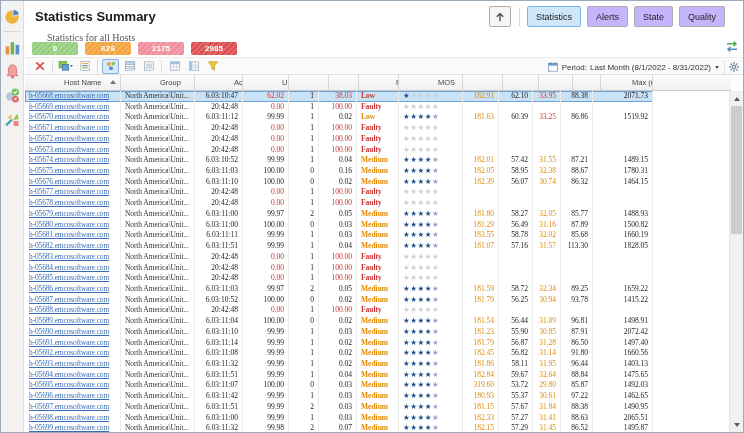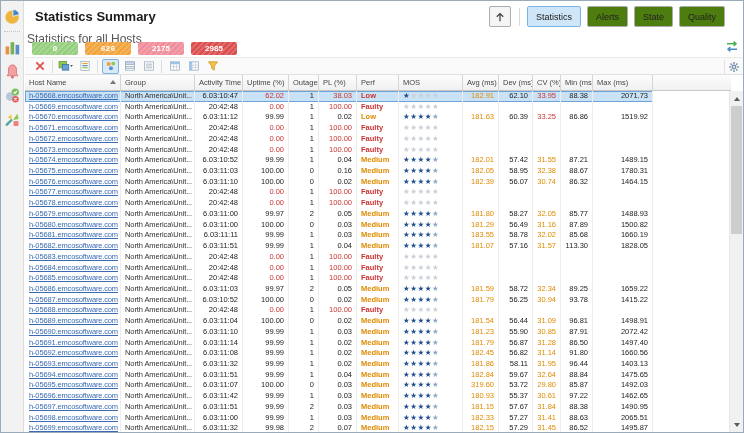--- a/index.html
+++ b/index.html
@@ -16,25 +16,25 @@
   .sb-divider{ height:1px; margin:2px 3px 4px 3px; border-top:1px dotted #C4C4C4; }
   
   .titlebar{ position:absolute; left:24px; top:0; right:12px; height:30px; background:#fff; }
   .title{ position:absolute; left:10px; top:8px; font-size:13px; font-weight:bold; color:#1a1a1a; }
   .topright{ position:absolute; right:6px; top:5px; display:flex; align-items:center;justify-content:space-between; }
   .upbtn{ width:22px; height:21px; background:#F5F5F5; border:1px solid #ACACAC; border-radius:2px; cursor:pointer;
           display:flex; align-items:center; justify-content:center; padding:0; }
   .tsep{ width:1px; height:18px; background:#D8D8D8; margin:0 7px 0 8px; }
   #tabs{ display:flex; gap:6px; }
   .tab{ height:21px; padding:0 8px; font-size:9px; font-family:"Liberation Sans",sans-serif; color:#222;
-        background:#4d7c0f; border:1px solid #ACACAC; border-radius:2px; cursor:pointer; }
+        background:#c4b5fd; border:1px solid #ACACAC; border-radius:2px; cursor:pointer; }
   .tab.active{ background:#CEE6F8; border-color:#7EB4E2; }
   
   .statsrow{ position:absolute; left:24px; top:30px; right:0; height:26px; }
-  .statslabel{ position:absolute; left:2px; top:1px; font-size:12px; color:#555; }
+  .statslabel{ position:absolute; left:22px; top:1px; font-size:10px; color:#555;font-family:Liberation Serif, serif; }
   #badges{ position:absolute; left:7px; top:11px; display:flex; gap:7px; }
   .badge{ width:46px; height:13px; border-radius:2px; color:#fff; font-size:8px; font-weight:bold;
           display:flex; align-items:center; justify-content:center;
           background-image:repeating-linear-gradient(135deg, rgba(255,255,255,.16) 0 2px, rgba(255,255,255,0) 2px 4px); }
   .swapicon{ position:absolute; right:4px; top:8px; width:14px; height:13px; cursor:pointer; }
   
   .toolbar{ position:absolute; left:24px; top:56px; right:0; height:18px; background:#FAFAFA;
             border-top:1px solid #EAEAEA; border-bottom:1px solid #E0E0E0; display:flex; align-items:center; }
   .tbtn{ width:17px; height:15px; margin:0 1px; display:flex; align-items:center; justify-content:center;
          border:1px solid transparent; border-radius:2px; cursor:pointer; }
@@ -45,26 +45,26 @@
            font-size:8px; color:#333; cursor:pointer; }
   .caret{ width:0; height:0; border-left:2.5px solid transparent; border-right:2.5px solid transparent;
           border-top:3px solid #555; margin-left:1px; }
   .gearbox{ position:absolute; right:3px; top:2px; width:16px; height:14px; border-left:1px solid #E2E2E2;
             display:flex; align-items:center; justify-content:center; padding-left:3px; cursor:pointer; }
   
   .grid-cols{ display:grid; grid-template-columns:96px 74px 48px 46px 30px 38px 42px 64px 36px 34px 28px 32px 60px; }
   .thead{ position:absolute; left:24px; top:74px; width:706px; height:16px;
           display:grid; grid-template-columns:96px 74px 48px 46px 30px 38px 42px 64px 36px 34px 28px 32px 60px 1fr;
           background:linear-gradient(#FDFDFD,#F0F0F0); border-bottom:1px solid #C8C8C8; font-size:7.5px; color:#444; }
-  .hcell{ padding:3px 0 0 4px; border-right:1px solid #D5D5D5; position:relative; overflow:hidden; white-space:nowrap; cursor:pointer; }
+  .hcell{ padding:3px 0 0 4px; border-right:1px solid #D5D5D5; position:relative; overflow:hidden; white-space:nowrap; cursor:pointer;margin-left:35px; }
   .hcell.filler{ border-right:none; cursor:default; }
   .sortarrow{ position:absolute; right:4px; top:5px; width:0; height:0;
               border-left:3.5px solid transparent; border-right:3.5px solid transparent; border-bottom:4px solid #777; }
   #rows{ position:absolute; left:24px; top:90px; width:628px; bottom:0; overflow:hidden; }
-  .trow{ height:10.72px; line-height:10.6px; font-size:7.5px; color:#222; cursor:default; }
+  .trow{ height:10.72px; line-height:10.6px; font-size:7.5px; color:#222; cursor:default;font-family:Liberation Serif, serif; }
   .trow.sel{ background:var(--selbg); box-shadow:inset 0 0 0 1px var(--selborder); }
   .tcell{ padding:0 4px 0 4px; border-right:1px solid #EDEDED; overflow:hidden; white-space:nowrap; }
   .num{ text-align:right; }
   .host{ color:var(--link); text-decoration:underline; letter-spacing:-0.15px; cursor:pointer; }
   .grp{ color:#333; letter-spacing:-0.1px; }
   .c-red{ color:var(--red); }
   .c-orange{ color:var(--orange); }
   .perf{ font-weight:bold; }
   .stars{ letter-spacing:0.5px; font-size:7.5px; }
   .star.fill{ color:var(--star); }
@@ -216,20 +216,30 @@
         <rect x="1.5" y="2" width="10" height="9" fill="#fff" stroke="#98A8B8" stroke-width="0.8"></rect>
         <rect x="1.5" y="2" width="3.2" height="9" fill="#9CC3E8"></rect>
         <path d="M8 2 v9 M1.5 5.5 h10 M1.5 8 h10" stroke="#C0CCD8" stroke-width="0.8"></path>
       </svg>
   </div>
   <div class="tbtn">
     <svg viewBox="0 0 13 13" width="12" height="12">
         <path d="M1.5 2 L11.5 2 L8 6.5 L8 11 L5 9.3 L5 6.5 Z" fill="#F5C242" stroke="#C8962A" stroke-width="0.8"></path>
       </svg>
   </div>
+  <div class="period">
+    <svg viewBox="0 0 13 13" width="12" height="12">
+        <rect x="1.5" y="2.5" width="10" height="8.5" fill="#fff" stroke="#6A8FB5" stroke-width="0.8"></rect>
+        <rect x="1.5" y="2.5" width="10" height="2.6" fill="#6A9FD8"></rect>
+        <path d="M4 1.3 v2 M9 1.3 v2" stroke="#4A6F95" stroke-width="1"></path>
+      </svg>
+    <span>Period:</span>
+    <span>Last Month (8/1/2022 - 8/31/2022)</span>
+    <span class="caret"></span>
+  </div>
   <div class="gearbox">
     <svg viewBox="0 0 13 13" width="12" height="12">
         <g stroke="#7A93AC" stroke-width="1.6">
           <path d="M6.5 1.2 v2 M6.5 9.8 v2 M1.2 6.5 h2 M9.8 6.5 h2 M2.8 2.8 l1.4 1.4 M8.8 8.8 l1.4 1.4 M10.2 2.8 L8.8 4.2 M4.2 8.8 L2.8 10.2"></path>
         </g>
         <circle cx="6.5" cy="6.5" r="2.6" fill="#7A93AC"></circle>
         <circle cx="6.5" cy="6.5" r="1.1" fill="#FAFAFA"></circle>
       </svg>
   </div>
 </div>

